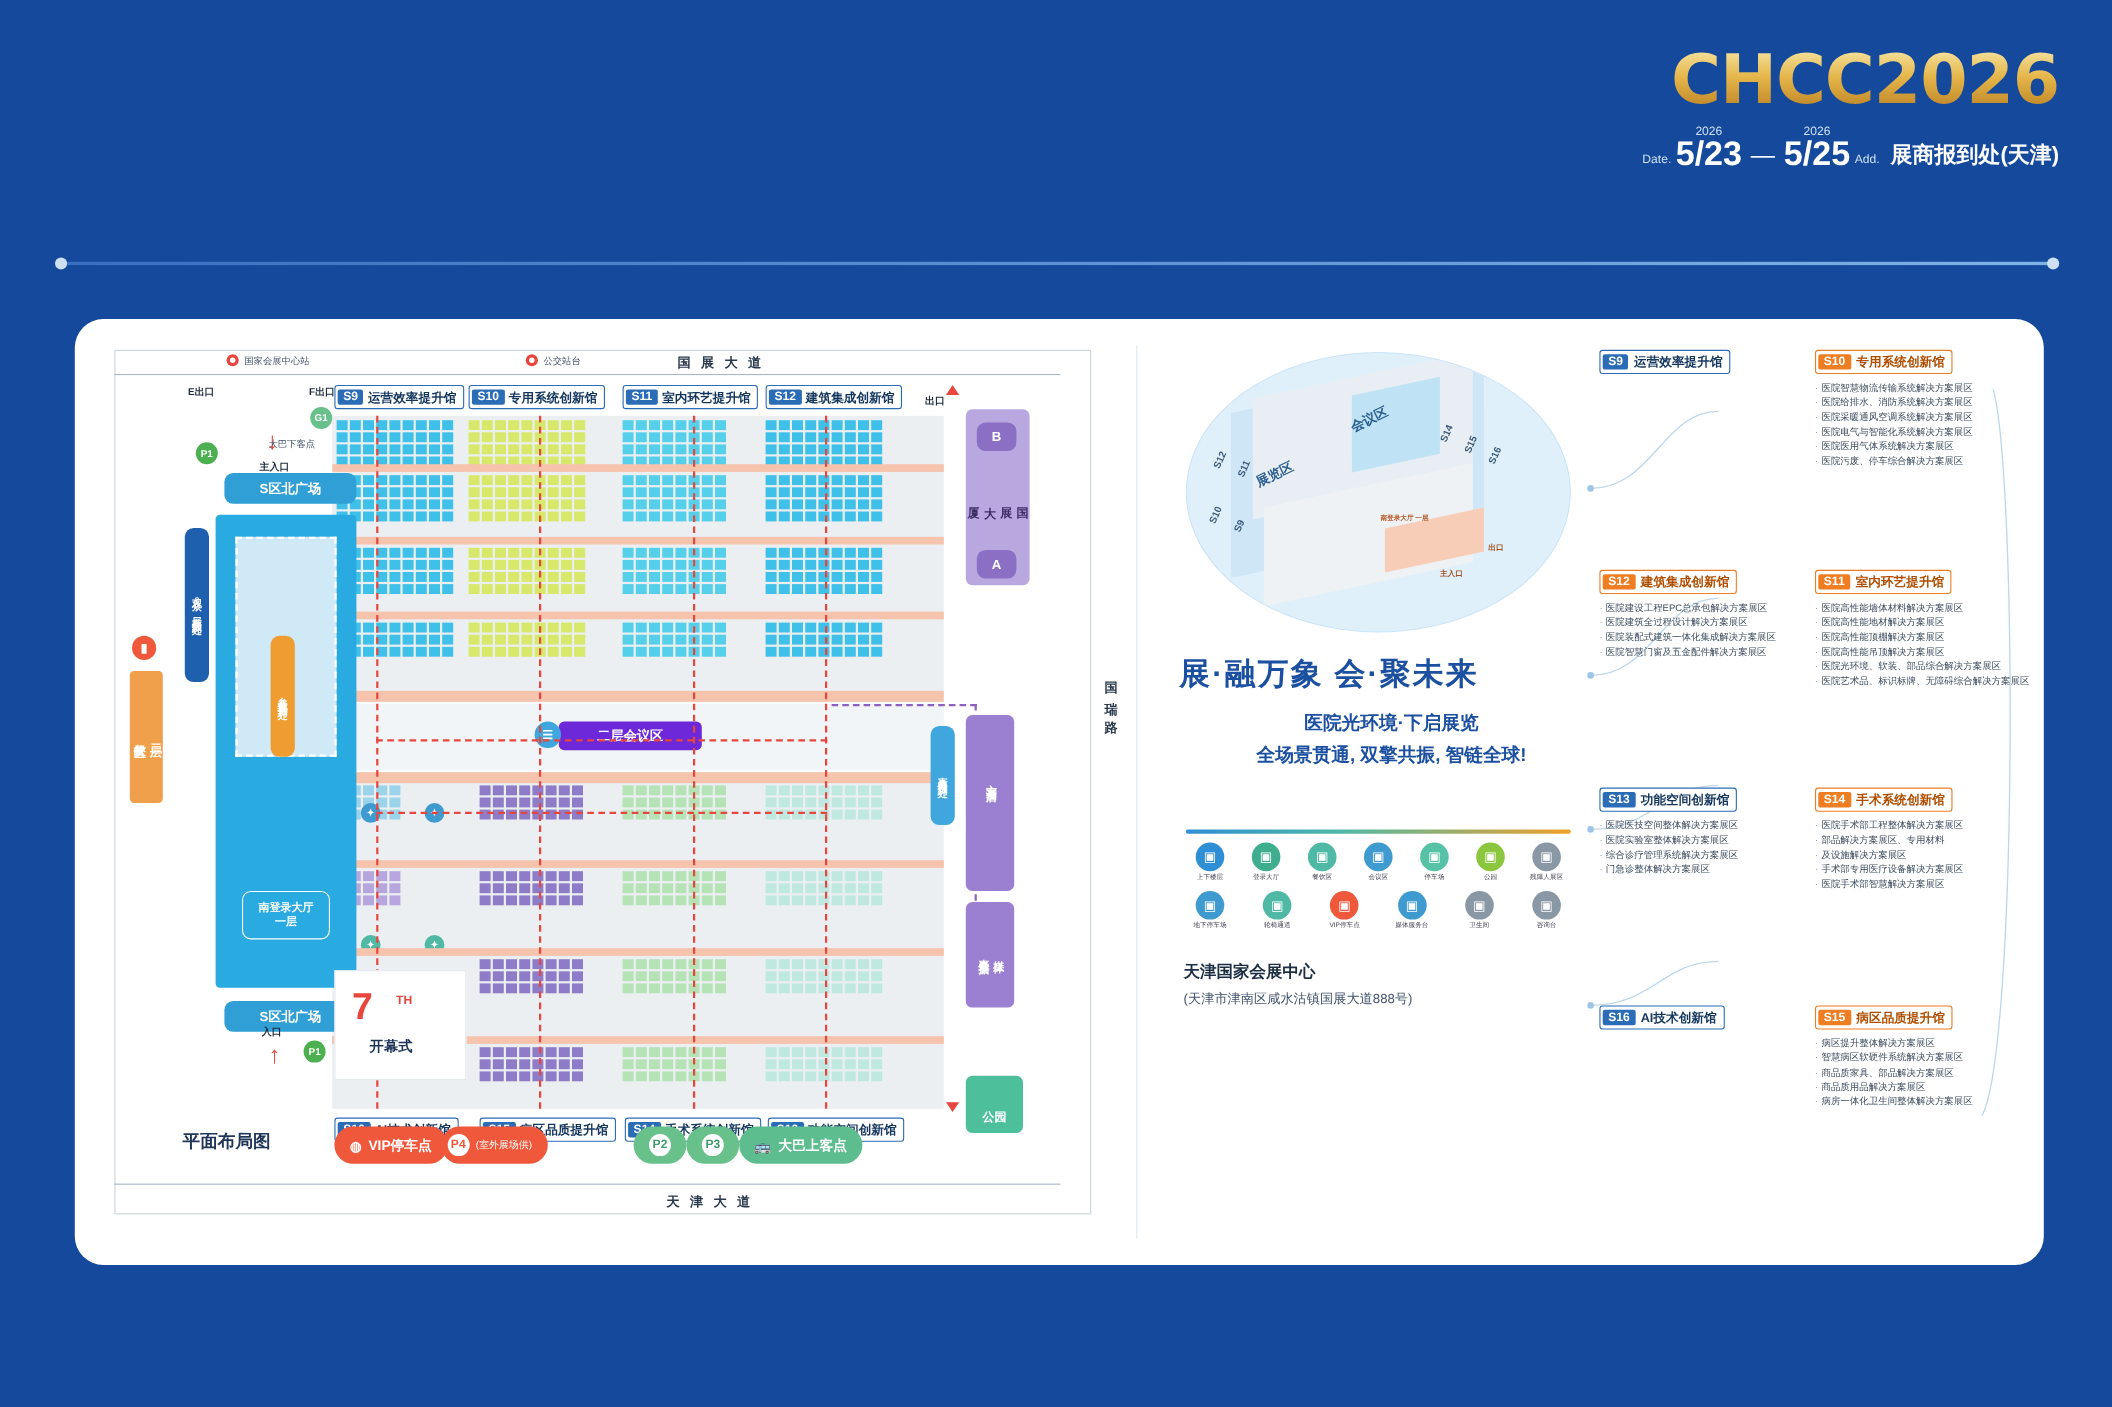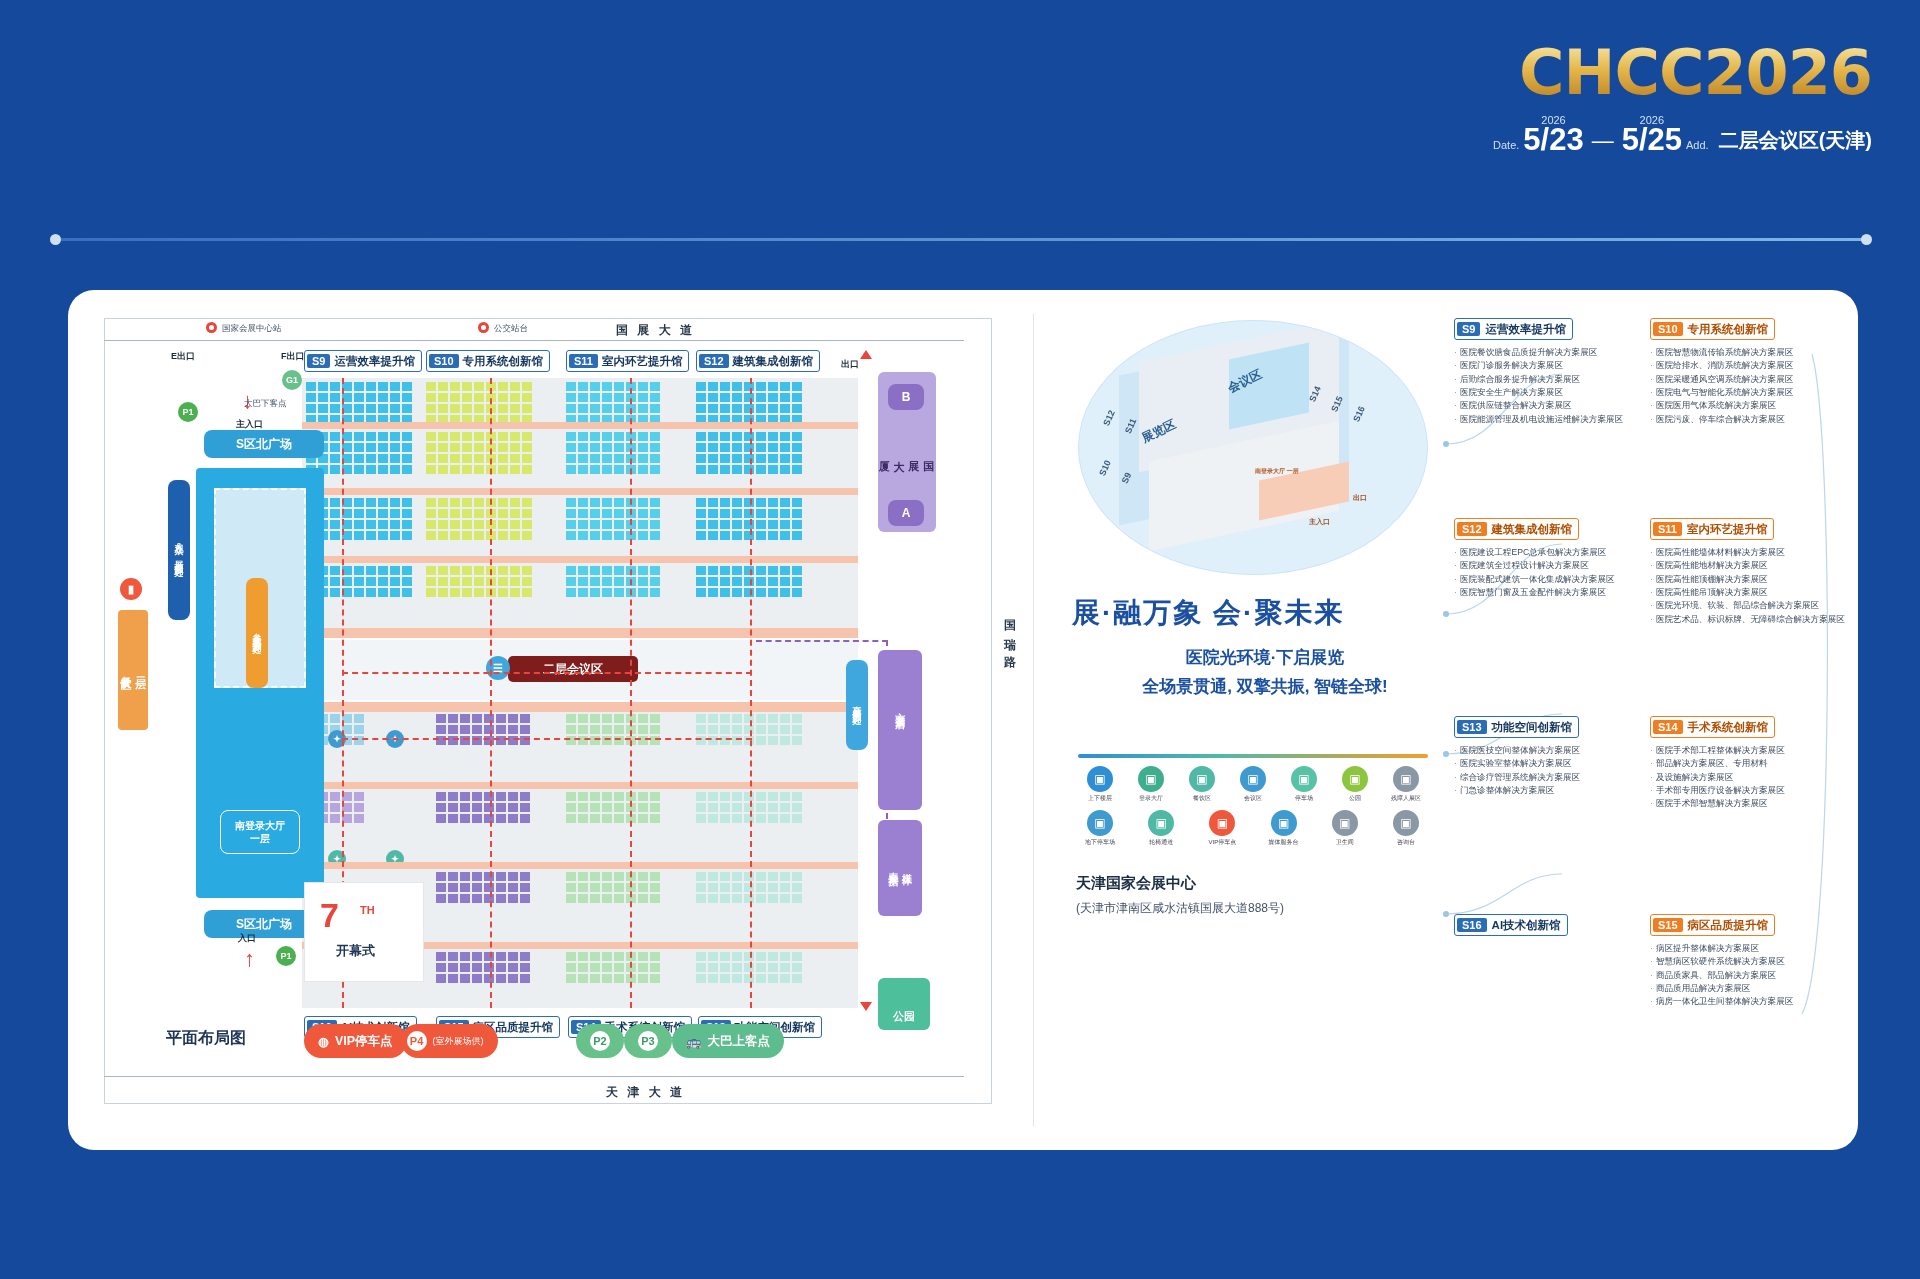--- a/index.html
+++ b/index.html
@@ -160,21 +160,21 @@
       <span class="stack">
         <span class="dt-year">2026</span>
         <span class="dt-big">5/23</span>
       </span>
       <span class="dt-dash">—</span>
       <span class="stack">
         <span class="dt-year">2026</span>
         <span class="dt-big">5/25</span>
       </span>
       <span class="dt-lbl">Add.</span>
-      <span class="dt-venue">二层会议区(天津)</span>
+      <span class="dt-venue">展商报到处(天津)</span>
     </div>
   </div>
   <div class="rule"></div>
 </div>
 
 <div class="card">
   <div class="card-split"></div>
 
   <div class="map">
     <div class="map-frame"></div>
@@ -1370,21 +1370,21 @@
     <div class="aisle" style="left:206px;top:178px;width:556px;height:7px;"></div>
     <div class="aisle" style="left:206px;top:246px;width:556px;height:7px;"></div>
     <div class="aisle" style="left:206px;top:318px;width:556px;height:10px;"></div>
 
     <div class="aisle" style="left:206px;top:392px;width:556px;height:10px;"></div>
     <div class="aisle" style="left:206px;top:472px;width:556px;height:7px;"></div>
     <div class="aisle" style="left:206px;top:552px;width:556px;height:7px;"></div>
     <div class="aisle" style="left:206px;top:632px;width:556px;height:7px;"></div>
 
     <div style="position:absolute;left:206px;top:330px;width:556px;height:60px;background:#f2f5f7;"></div>
-    <div class="pill" style="left:412px;top:346px;width:130px;height:26px;background:#7f1d1d;border-radius:5px;">
+    <div class="pill" style="left:412px;top:346px;width:130px;height:26px;background:#6d28d9;border-radius:5px;">
       <span>二层会议区</span>
     </div>
     <div class="round-badge" style="left:390px;top:346px;width:24px;height:24px;background:#3fa7dd;">☰</div>
 
     <div class="dashred" style="left:246px;top:68px;height:630px;"></div>
     <div class="dashred" style="left:394px;top:68px;height:630px;"></div>
     <div class="dashred" style="left:534px;top:68px;height:630px;"></div>
     <div class="dashred" style="left:654px;top:68px;height:630px;"></div>
     <div class="dashred-h" style="left:246px;top:362px;width:410px;"></div>
     <div class="dashred-h" style="left:246px;top:428px;width:410px;"></div>
@@ -1601,28 +1601,20 @@
       <circle cx="4" cy="440" r="3" fill="#9ec6e4"></circle>
         <circle cx="4" cy="600" r="3" fill="#9ec6e4"></circle>
     </svg>
 
     <div class="pav-grid" id="pav-grid">
         <div class="pav" style="left: 0px; top: 4px;">
           <div class="pav-head">
             <span class="code">S9</span>
             <span class="nm">运营效率提升馆</span>
           </div>
-          <ul>
-            <li>医院餐饮膳食品质提升解决方案展区</li>
-            <li>医院门诊服务解决方案展区</li>
-            <li>后勤综合服务提升解决方案展区</li>
-            <li>医院安全生产解决方案展区</li>
-            <li>医院供应链整合解决方案展区</li>
-            <li>医院能源管理及机电设施运维解决方案展区</li>
-          </ul>
         </div>
         <div class="pav orange" style="left: 196px; top: 4px;">
           <div class="pav-head">
             <span class="code">S10</span>
             <span class="nm">专用系统创新馆</span>
           </div>
           <ul>
             <li>医院智慧物流传输系统解决方案展区</li>
             <li>医院给排水、消防系统解决方案展区</li>
             <li>医院采暖通风空调系统解决方案展区</li>

